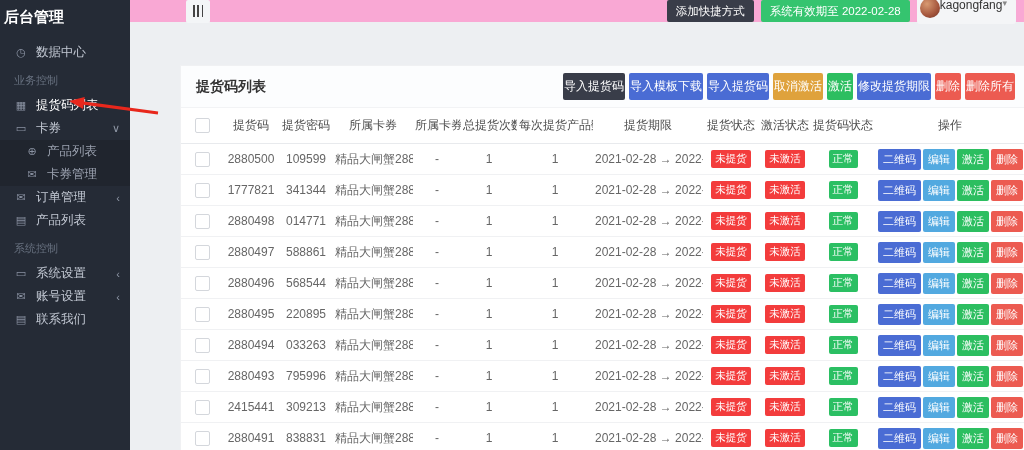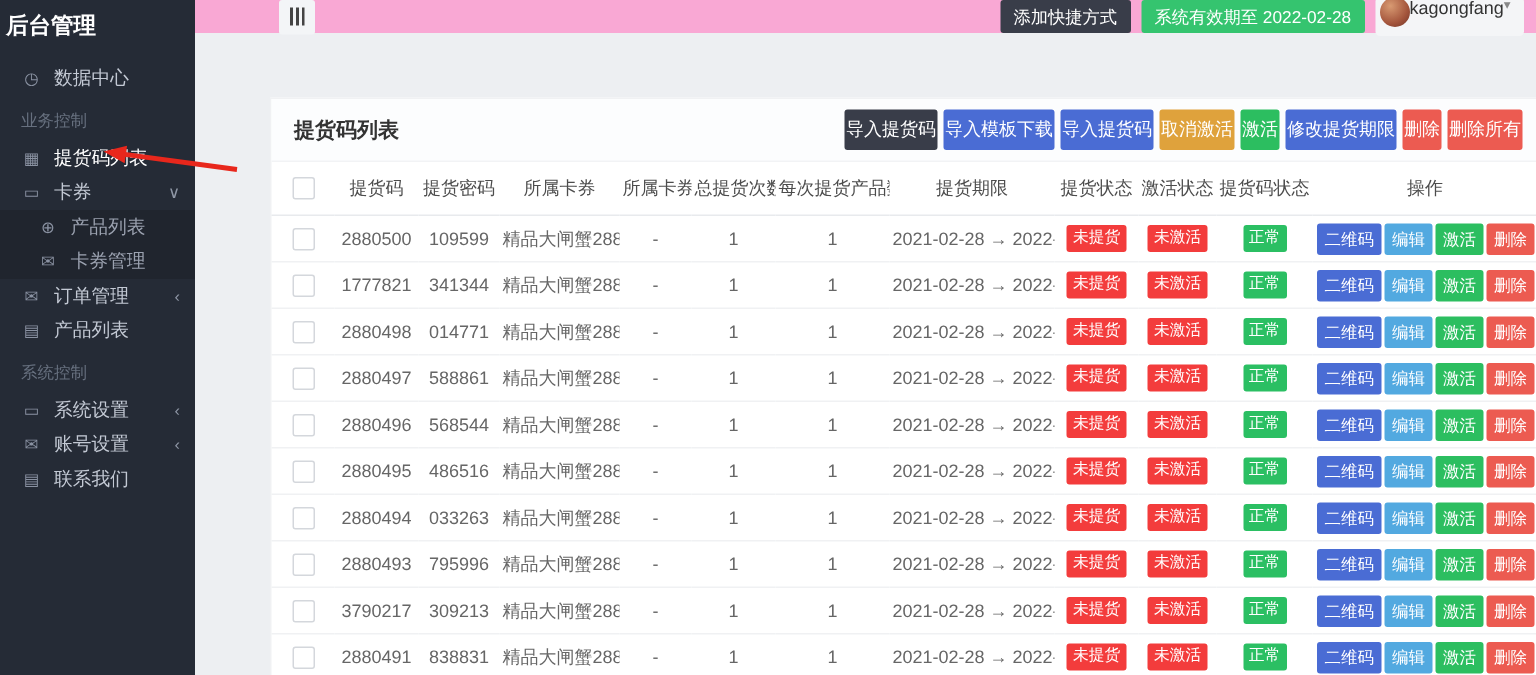--- a/index.html
+++ b/index.html
@@ -239,21 +239,21 @@
           <td>1</td>
           <td>2021-02-28 → 2022-01-31</td>
           <td><span class="badge b-red">未提货</span></td>
           <td><span class="badge b-red">未激活</span></td>
           <td><span class="badge b-green">正常</span></td>
           <td><button class="btn sm c-blue">二维码</button><button class="btn sm c-sky">编辑</button><button class="btn sm c-green">激活</button><button class="btn sm c-red">删除</button></td>
         </tr>
         <tr>
           <td><span class="cb"></span></td>
           <td>2880495</td>
-          <td>486516</td>
+          <td>220895</td>
           <td>精品大闸蟹288型</td>
           <td>-</td>
           <td>1</td>
           <td>1</td>
           <td>2021-02-28 → 2022-01-31</td>
           <td><span class="badge b-red">未提货</span></td>
           <td><span class="badge b-red">未激活</span></td>
           <td><span class="badge b-green">正常</span></td>
           <td><button class="btn sm c-blue">二维码</button><button class="btn sm c-sky">编辑</button><button class="btn sm c-green">激活</button><button class="btn sm c-red">删除</button></td>
         </tr>
@@ -280,21 +280,21 @@
           <td>1</td>
           <td>1</td>
           <td>2021-02-28 → 2022-01-31</td>
           <td><span class="badge b-red">未提货</span></td>
           <td><span class="badge b-red">未激活</span></td>
           <td><span class="badge b-green">正常</span></td>
           <td><button class="btn sm c-blue">二维码</button><button class="btn sm c-sky">编辑</button><button class="btn sm c-green">激活</button><button class="btn sm c-red">删除</button></td>
         </tr>
         <tr>
           <td><span class="cb"></span></td>
-          <td>3790217</td>
+          <td>2415441</td>
           <td>309213</td>
           <td>精品大闸蟹288型</td>
           <td>-</td>
           <td>1</td>
           <td>1</td>
           <td>2021-02-28 → 2022-01-31</td>
           <td><span class="badge b-red">未提货</span></td>
           <td><span class="badge b-red">未激活</span></td>
           <td><span class="badge b-green">正常</span></td>
           <td><button class="btn sm c-blue">二维码</button><button class="btn sm c-sky">编辑</button><button class="btn sm c-green">激活</button><button class="btn sm c-red">删除</button></td>

